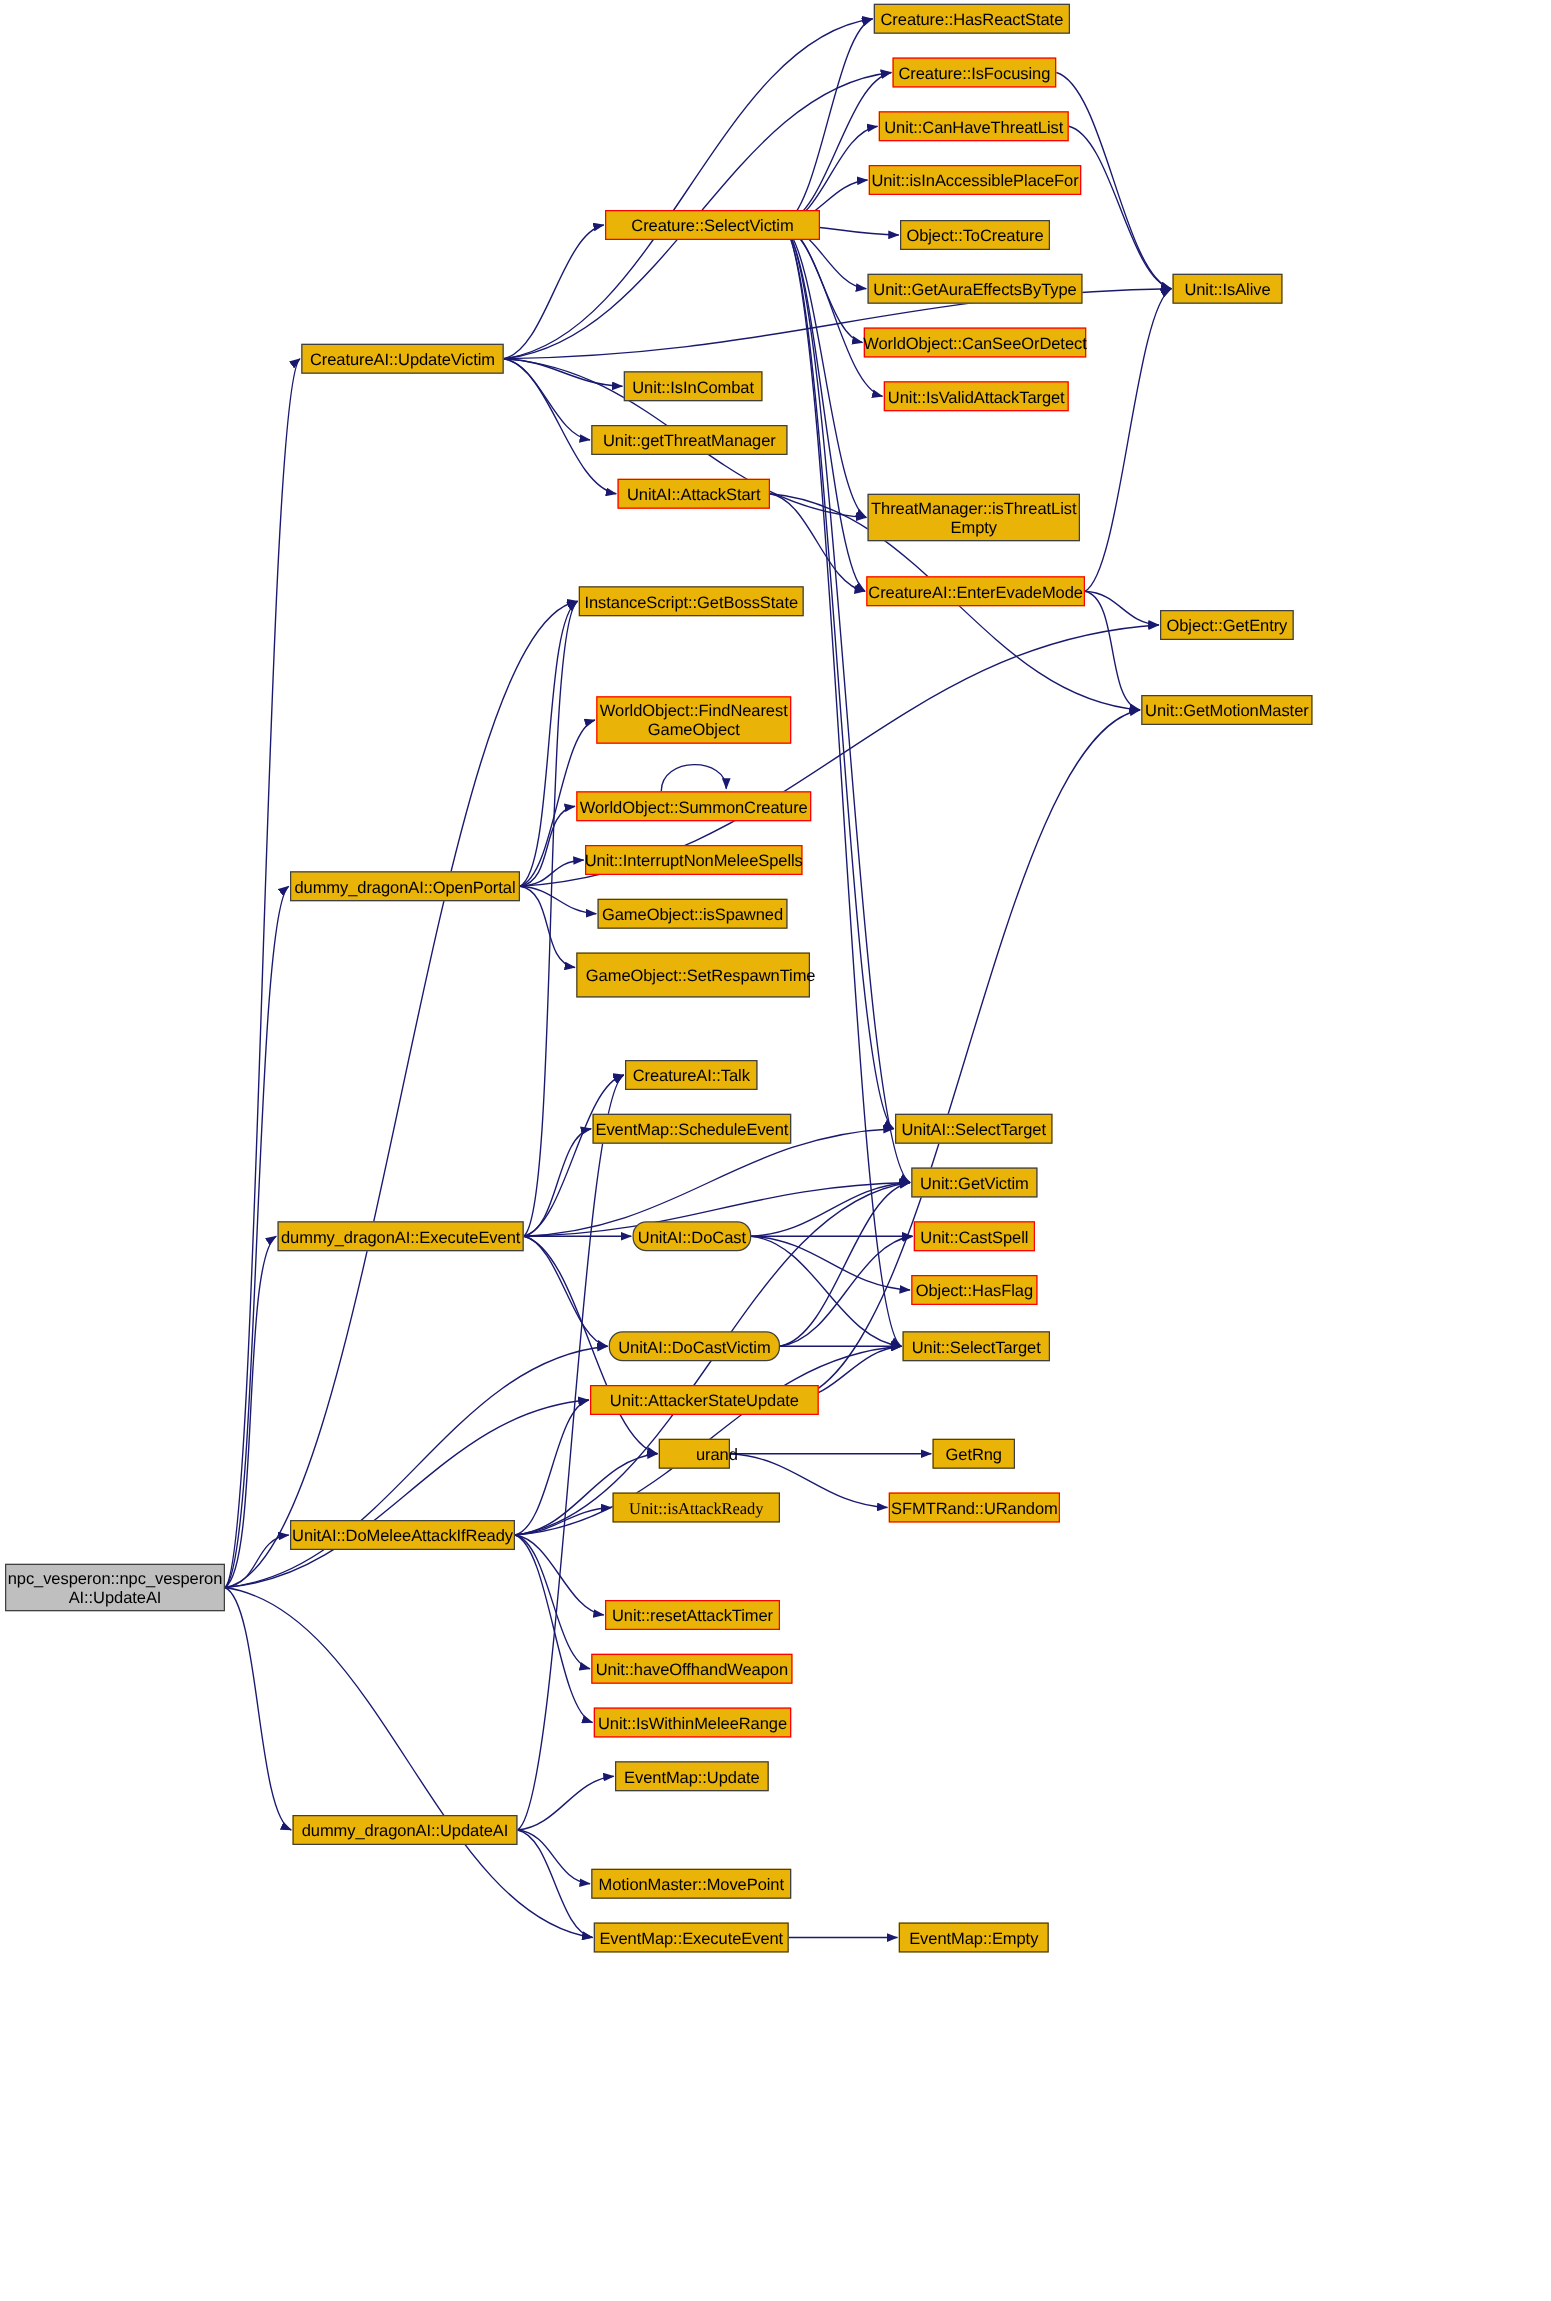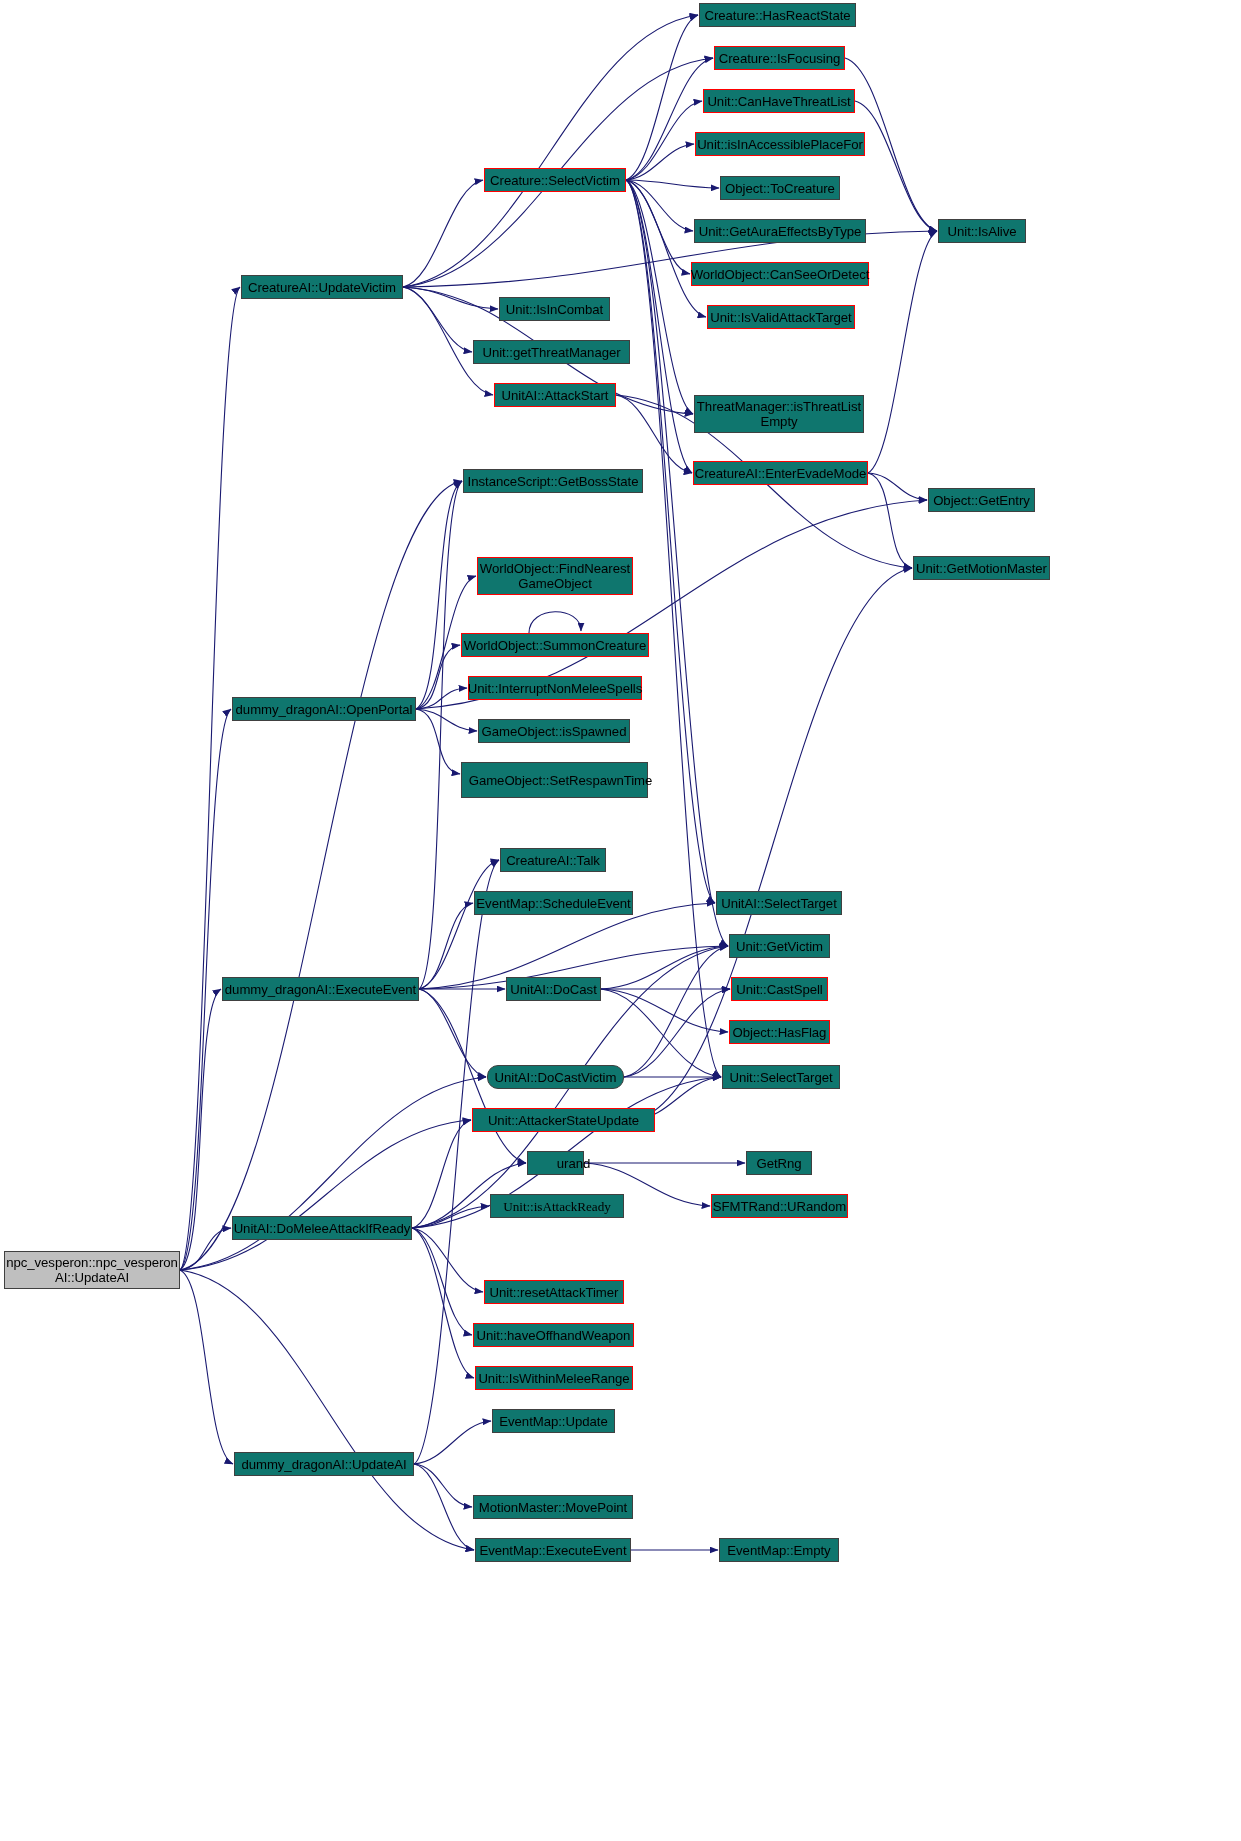--- a/index.html
+++ b/index.html
@@ -24,21 +24,21 @@
     height: 1841px;
     pointer-events: none;
   }
   .node {
     position: absolute;
     box-sizing: border-box;
     display: flex;
     align-items: center;
     justify-content: center;
     text-align: center;
-    background: #0f766e;
+    background: #eab308;
     border: 1px solid #000000;
     font-size: 13.2px;
     line-height: 15px;
     color: #000000;
     white-space: pre-line;
     padding: 0 4px;
     cursor: default;
     letter-spacing: -0.05px;
   }
   .node.red {
@@ -145,21 +145,21 @@
   </svg>
 
   <div id="node-group">
       <div class="node root" style="left: 4px; top: 1251px; width: 176px; height: 38px;">npc_vesperon::npc_vesperon
 AI::UpdateAI</div>
       <div class="node gray-border" style="left: 241px; top: 275px; width: 162px; height: 24px;">CreatureAI::UpdateVictim</div>
       <div class="node gray-border" style="left: 699px; top: 3px; width: 157px; height: 24px;">Creature::HasReactState</div>
       <div class="node red" style="left: 714px; top: 46px; width: 131px; height: 24px;">Creature::IsFocusing</div>
       <div class="node red" style="left: 703px; top: 89px; width: 152px; height: 24px;">Unit::CanHaveThreatList</div>
       <div class="node red" style="left: 695px; top: 132px; width: 170px; height: 24px;">Unit::isInAccessiblePlaceFor</div>
-      <div class="node red" style="left: 484px; top: 168px; width: 142px; height: 24px;">Creature::SelectVictim</div>
+      <div class="node red" style="left: 484px; top: 168px; width: 172px; height: 24px;">Creature::SelectVictim</div>
       <div class="node gray-border" style="left: 720px; top: 176px; width: 120px; height: 24px;">Object::ToCreature</div>
       <div class="node gray-border" style="left: 694px; top: 219px; width: 172px; height: 24px;">Unit::GetAuraEffectsByType</div>
       <div class="node red" style="left: 691px; top: 262px; width: 178px; height: 24px;">WorldObject::CanSeeOrDetect</div>
       <div class="node red" style="left: 707px; top: 305px; width: 148px; height: 24px;">Unit::IsValidAttackTarget</div>
       <div class="node gray-border" style="left: 938px; top: 219px; width: 88px; height: 24px;">Unit::IsAlive</div>
       <div class="node gray-border" style="left: 499px; top: 297px; width: 111px; height: 24px;">Unit::IsInCombat</div>
       <div class="node gray-border" style="left: 473px; top: 340px; width: 157px; height: 24px;">Unit::getThreatManager</div>
       <div class="node red" style="left: 494px; top: 383px; width: 122px; height: 24px;">UnitAI::AttackStart</div>
       <div class="node gray-border" style="left: 694px; top: 395px; width: 170px; height: 38px;">ThreatManager::isThreatList
 Empty</div>
@@ -172,21 +172,21 @@
       <div class="node red" style="left: 461px; top: 633px; width: 188px; height: 24px;">WorldObject::SummonCreature</div>
       <div class="node red" style="left: 468px; top: 676px; width: 174px; height: 24px;">Unit::InterruptNonMeleeSpells</div>
       <div class="node gray-border" style="left: 478px; top: 719px; width: 152px; height: 24px;">GameObject::isSpawned</div>
       <div class="node gray-border" style="left: 461px; top: 762px; width: 187px; height: 36px; padding-left: 16px;">GameObject::SetRespawnTime</div>
       <div class="node gray-border" style="left: 232px; top: 697px; width: 184px; height: 24px;">dummy_dragonAI::OpenPortal</div>
       <div class="node gray-border" style="left: 500px; top: 848px; width: 106px; height: 24px;">CreatureAI::Talk</div>
       <div class="node gray-border" style="left: 474px; top: 891px; width: 159px; height: 24px;">EventMap::ScheduleEvent</div>
       <div class="node gray-border" style="left: 716px; top: 891px; width: 126px; height: 24px;">UnitAI::SelectTarget</div>
       <div class="node gray-border" style="left: 729px; top: 934px; width: 101px; height: 24px;">Unit::GetVictim</div>
       <div class="node gray-border" style="left: 222px; top: 977px; width: 197px; height: 24px;">dummy_dragonAI::ExecuteEvent</div>
-      <div class="node gray-border" style="left: 506px; top: 977px; width: 95px; height: 24px;">UnitAI::DoCast</div>
+      <div class="node gray-border" style="left: 506px; top: 977px; width: 95px; height: 24px; border-radius: 11px;">UnitAI::DoCast</div>
       <div class="node red" style="left: 731px; top: 977px; width: 97px; height: 24px;">Unit::CastSpell</div>
       <div class="node red" style="left: 729px; top: 1020px; width: 101px; height: 24px;">Object::HasFlag</div>
       <div class="node gray-border" style="left: 487px; top: 1065px; width: 137px; height: 24px; border-radius: 11px;">UnitAI::DoCastVictim</div>
       <div class="node gray-border" style="left: 722px; top: 1065px; width: 118px; height: 24px;">Unit::SelectTarget</div>
       <div class="node red" style="left: 472px; top: 1108px; width: 183px; height: 24px;">Unit::AttackerStateUpdate</div>
       <div class="node gray-border" style="left: 527px; top: 1151px; width: 57px; height: 24px; padding-left: 40px;">urand</div>
       <div class="node gray-border" style="left: 746px; top: 1151px; width: 66px; height: 24px;">GetRng</div>
       <div class="node red" style="left: 711px; top: 1194px; width: 137px; height: 24px;">SFMTRand::URandom</div>
       <div class="node gray-border" style="left: 490px; top: 1194px; width: 134px; height: 24px; font-family: Liberation Serif, serif;">Unit::isAttackReady</div>
       <div class="node gray-border" style="left: 232px; top: 1216px; width: 180px; height: 24px;">UnitAI::DoMeleeAttackIfReady</div>

